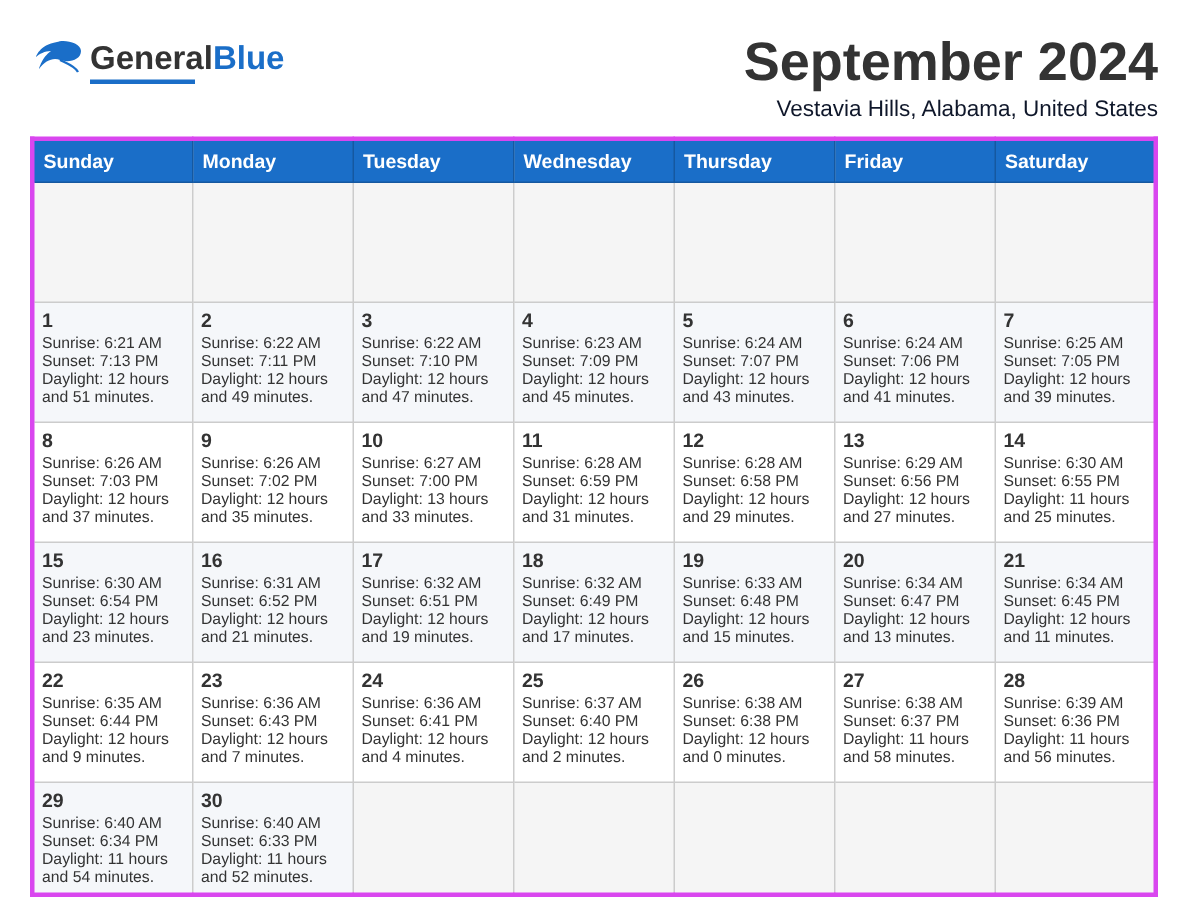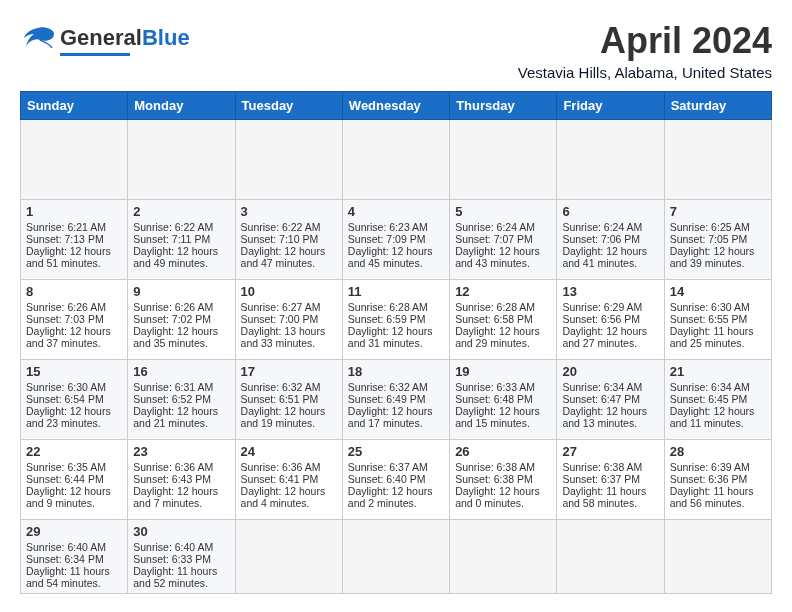--- a/index.html
+++ b/index.html
@@ -42,21 +42,21 @@
       color: #333;
     }
     .location {
       font-size: 15px;
       color: #0f172a;
       margin-top: 2px;
     }
     .calendar {
       width: 100%;
       border-collapse: collapse;
-      border: 1px solid #d946ef;
+      border: 3px solid #d946ef;
     }
     .calendar th {
       background: #1a6ec8;
       color: #fff;
       padding: 6px 6px;
       font-size: 13px;
       font-weight: bold;
       border: 1px solid #1558a0;
       text-align: left;
     }
@@ -100,21 +100,21 @@
       </div>
       <div>
         <div style="font-size:22px;font-weight:bold;color:#333;line-height:1.1;">
           <span style="color:#333;">General</span><span style="color:#1a6ec8;">Blue</span>
         </div>
         <div class="logo-blue-bar"></div>
       </div>
     </div>
   </div>
   <div class="title-area">
-    <div class="month-title">April 2024</div>
+    <div class="month-title">September 2024</div>
     <div class="location">Vestavia Hills, Alabama, United States</div>
   </div>
 </div>
 
 <table class="calendar">
   <thead>
     <tr>
       <th>Sunday</th>
       <th>Monday</th>
       <th>Tuesday</th>

